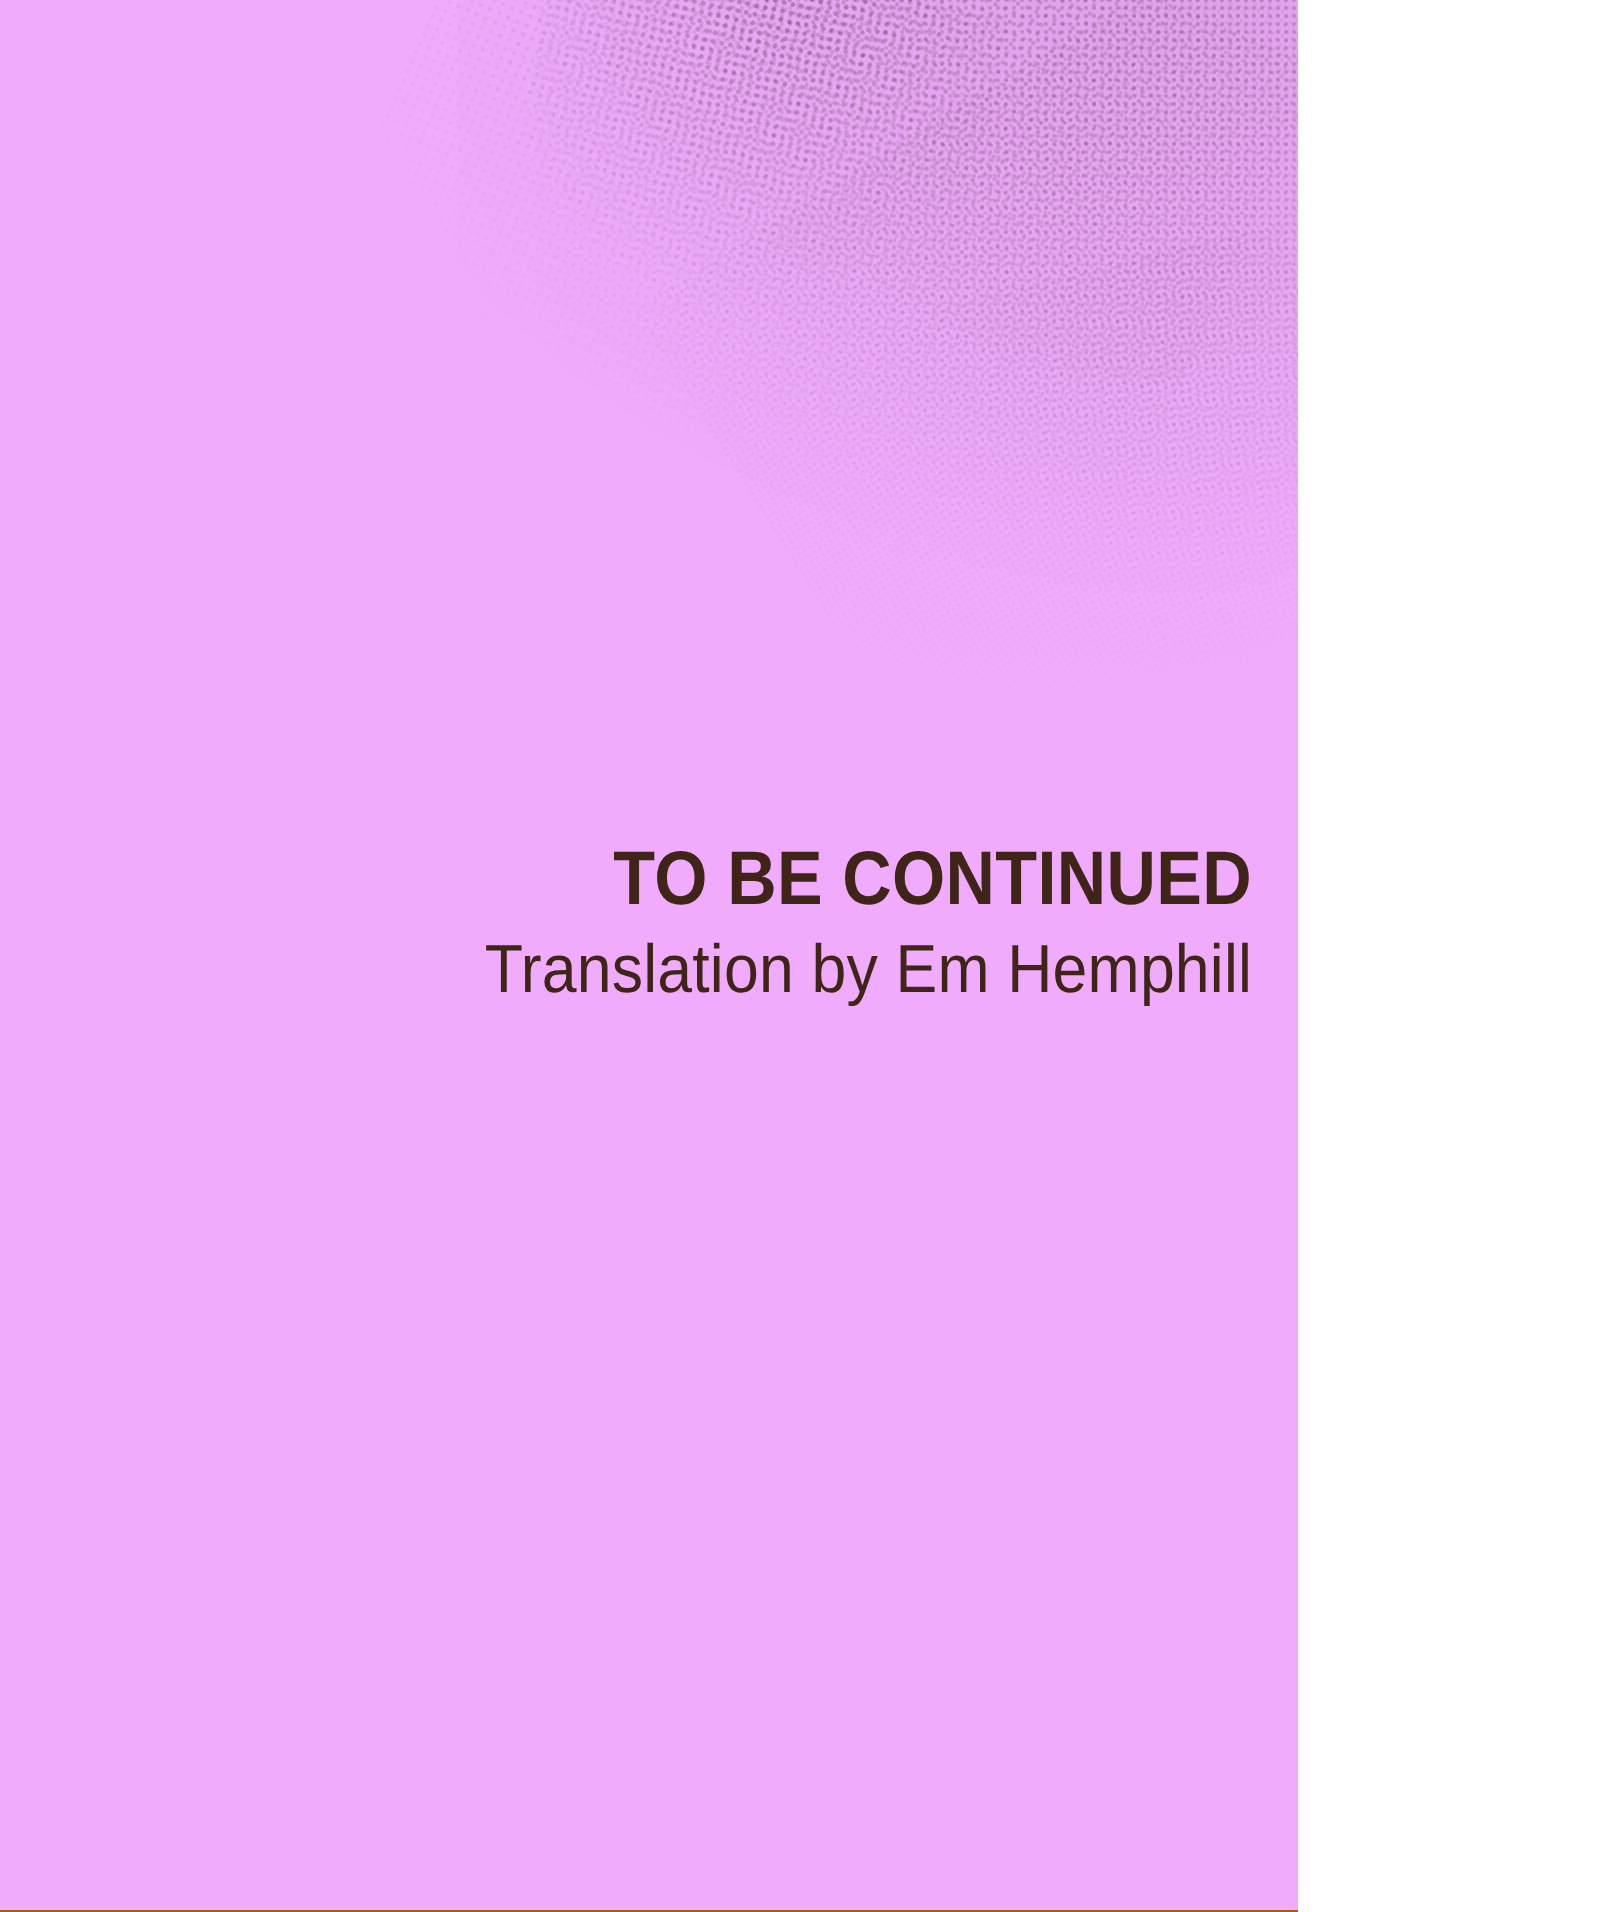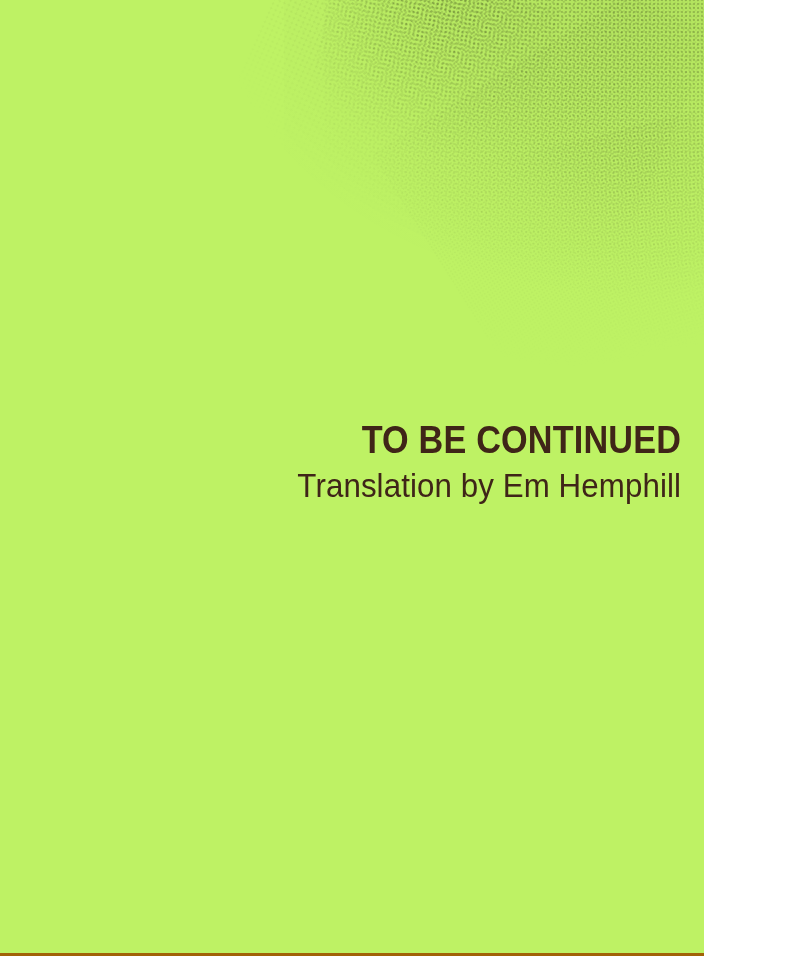--- a/index.html
+++ b/index.html
@@ -8,26 +8,26 @@
     padding: 0;
     background: #ffffff;
   }
 
   body {
     font-family: "Liberation Sans", sans-serif;
   }
 
   #page {
     position: relative;
-    width: 704px;
+    width: 649px;
     height: 956px;
-    background: #bef264;
+    background: #f0abfc;
     overflow: hidden;
     box-sizing: border-box;
-    border-bottom: 3px solid #a16207;
+    border-bottom: 1px solid #a16207;
   }
 
   
 
   #screentone-cloud {
     position: absolute;
     top: 0;
     right: 0;
     width: 400px;
     height: 380px;

